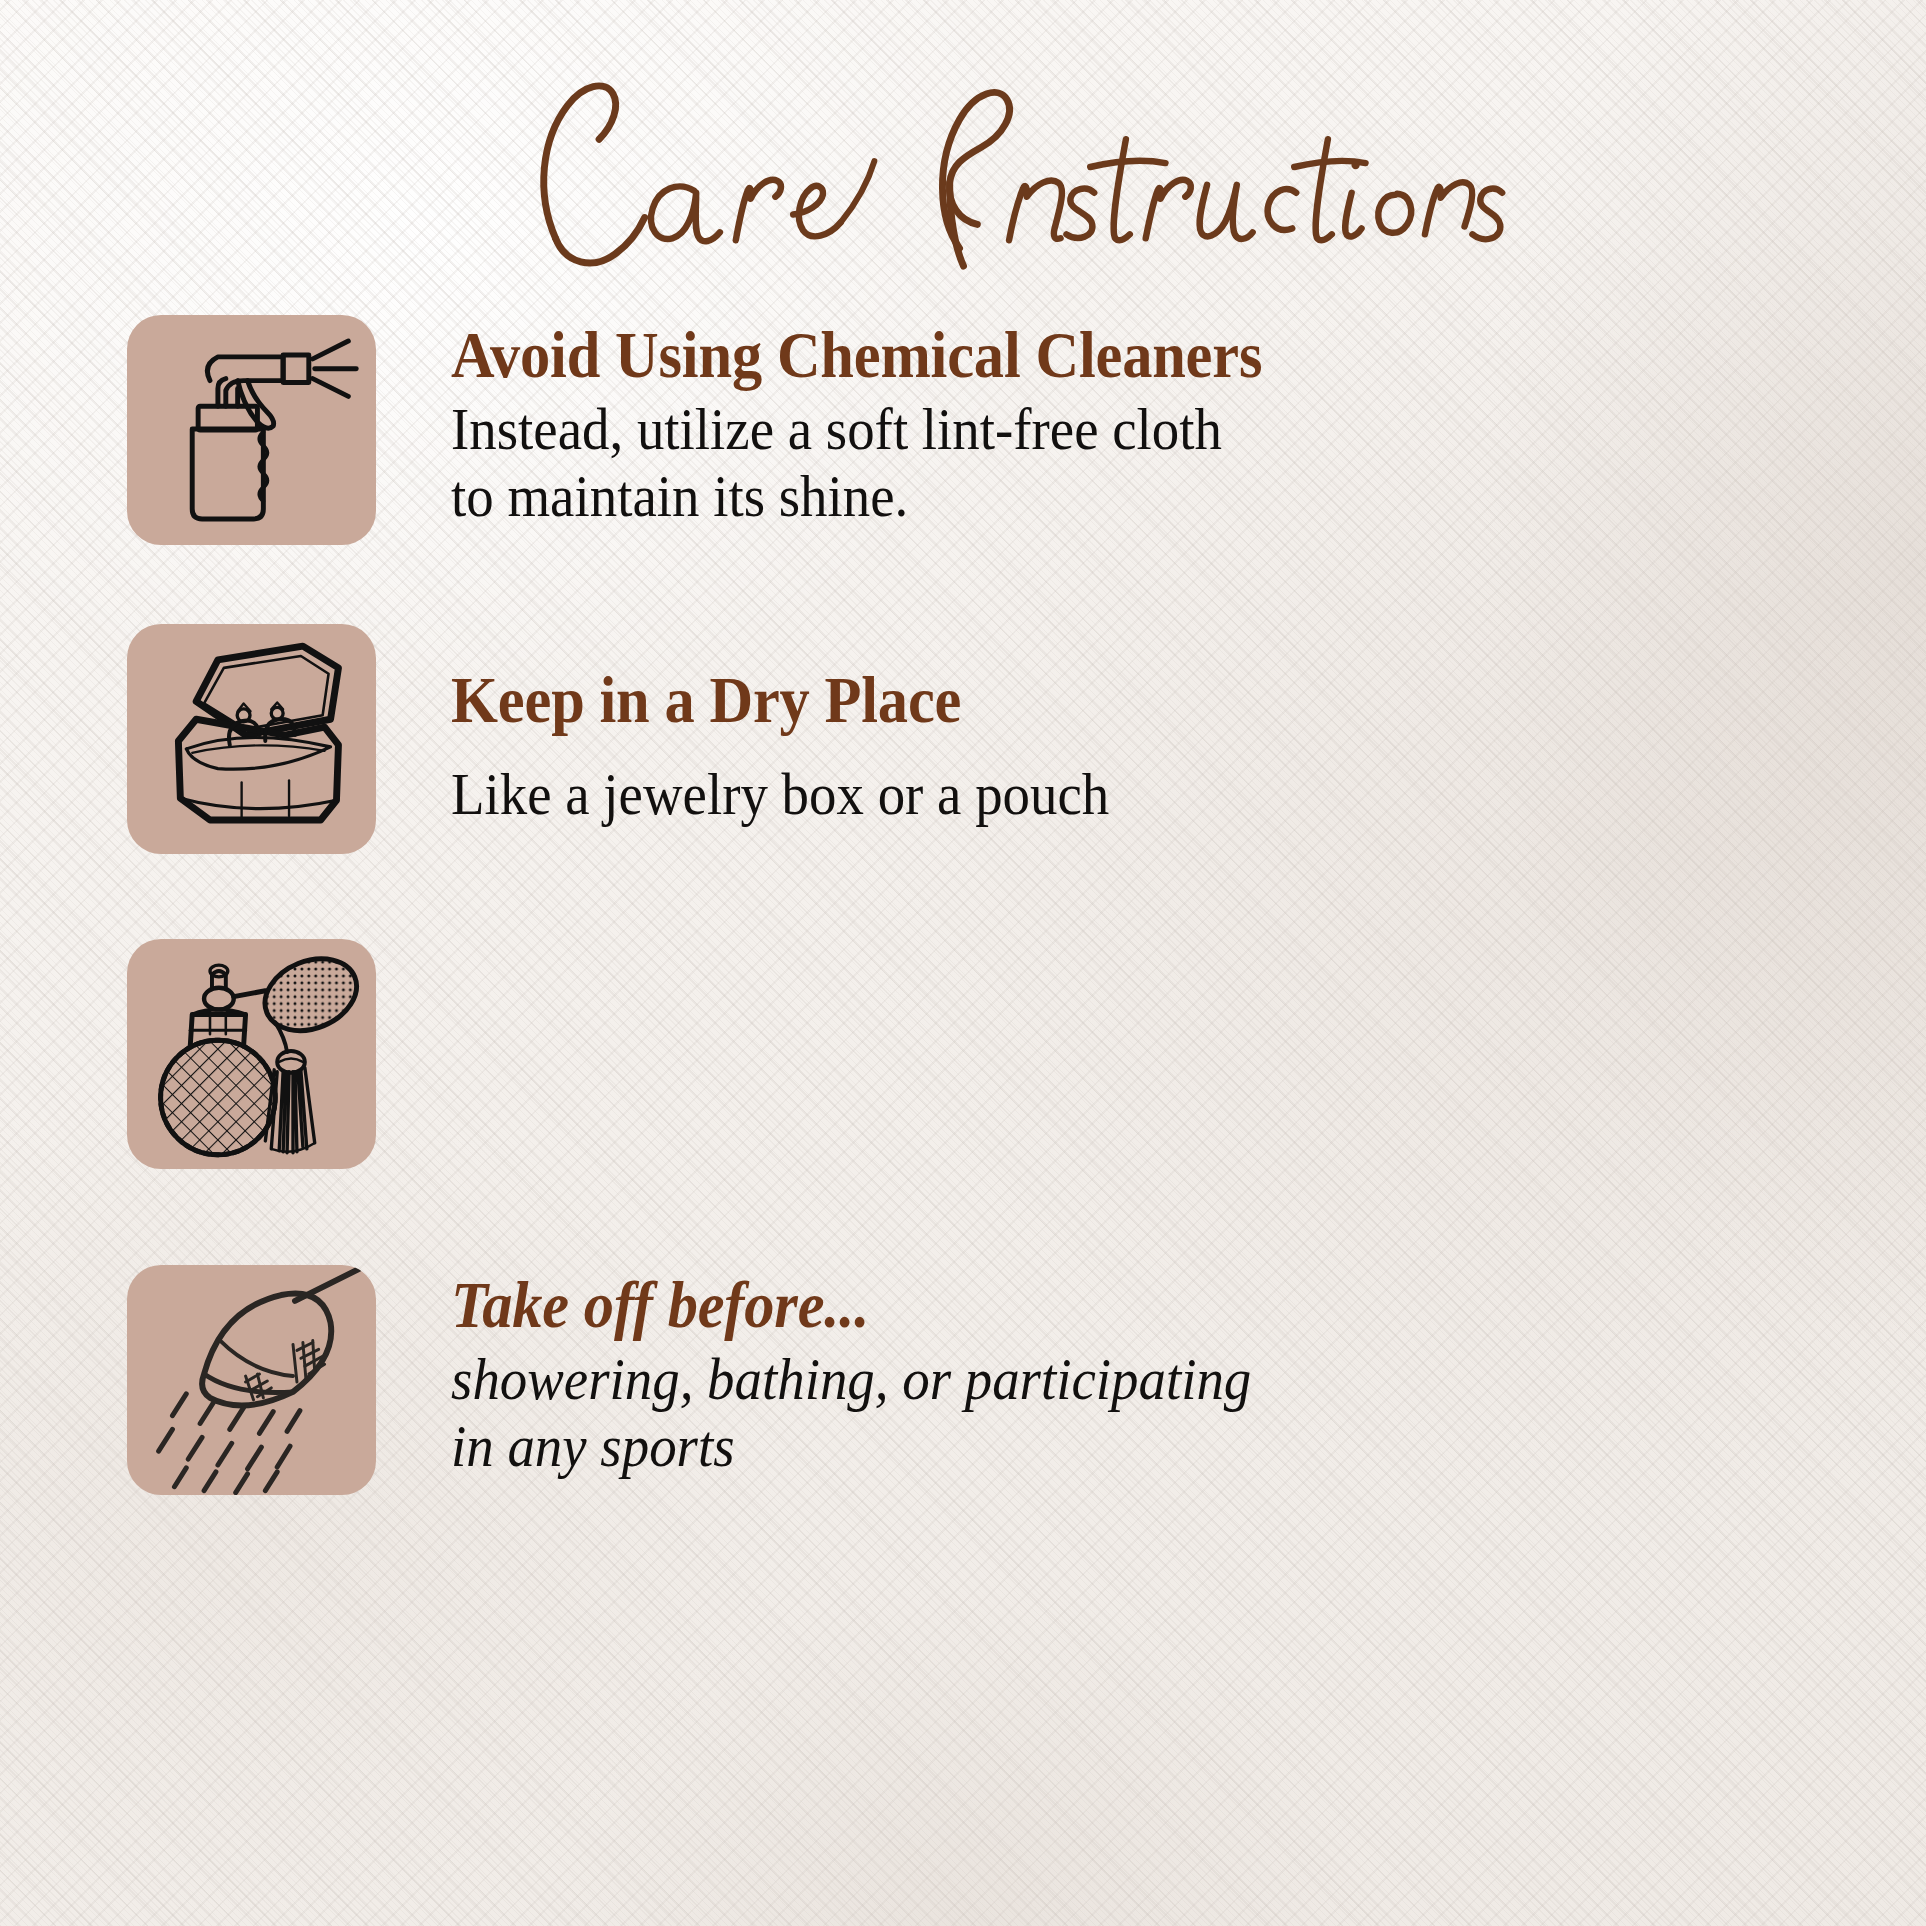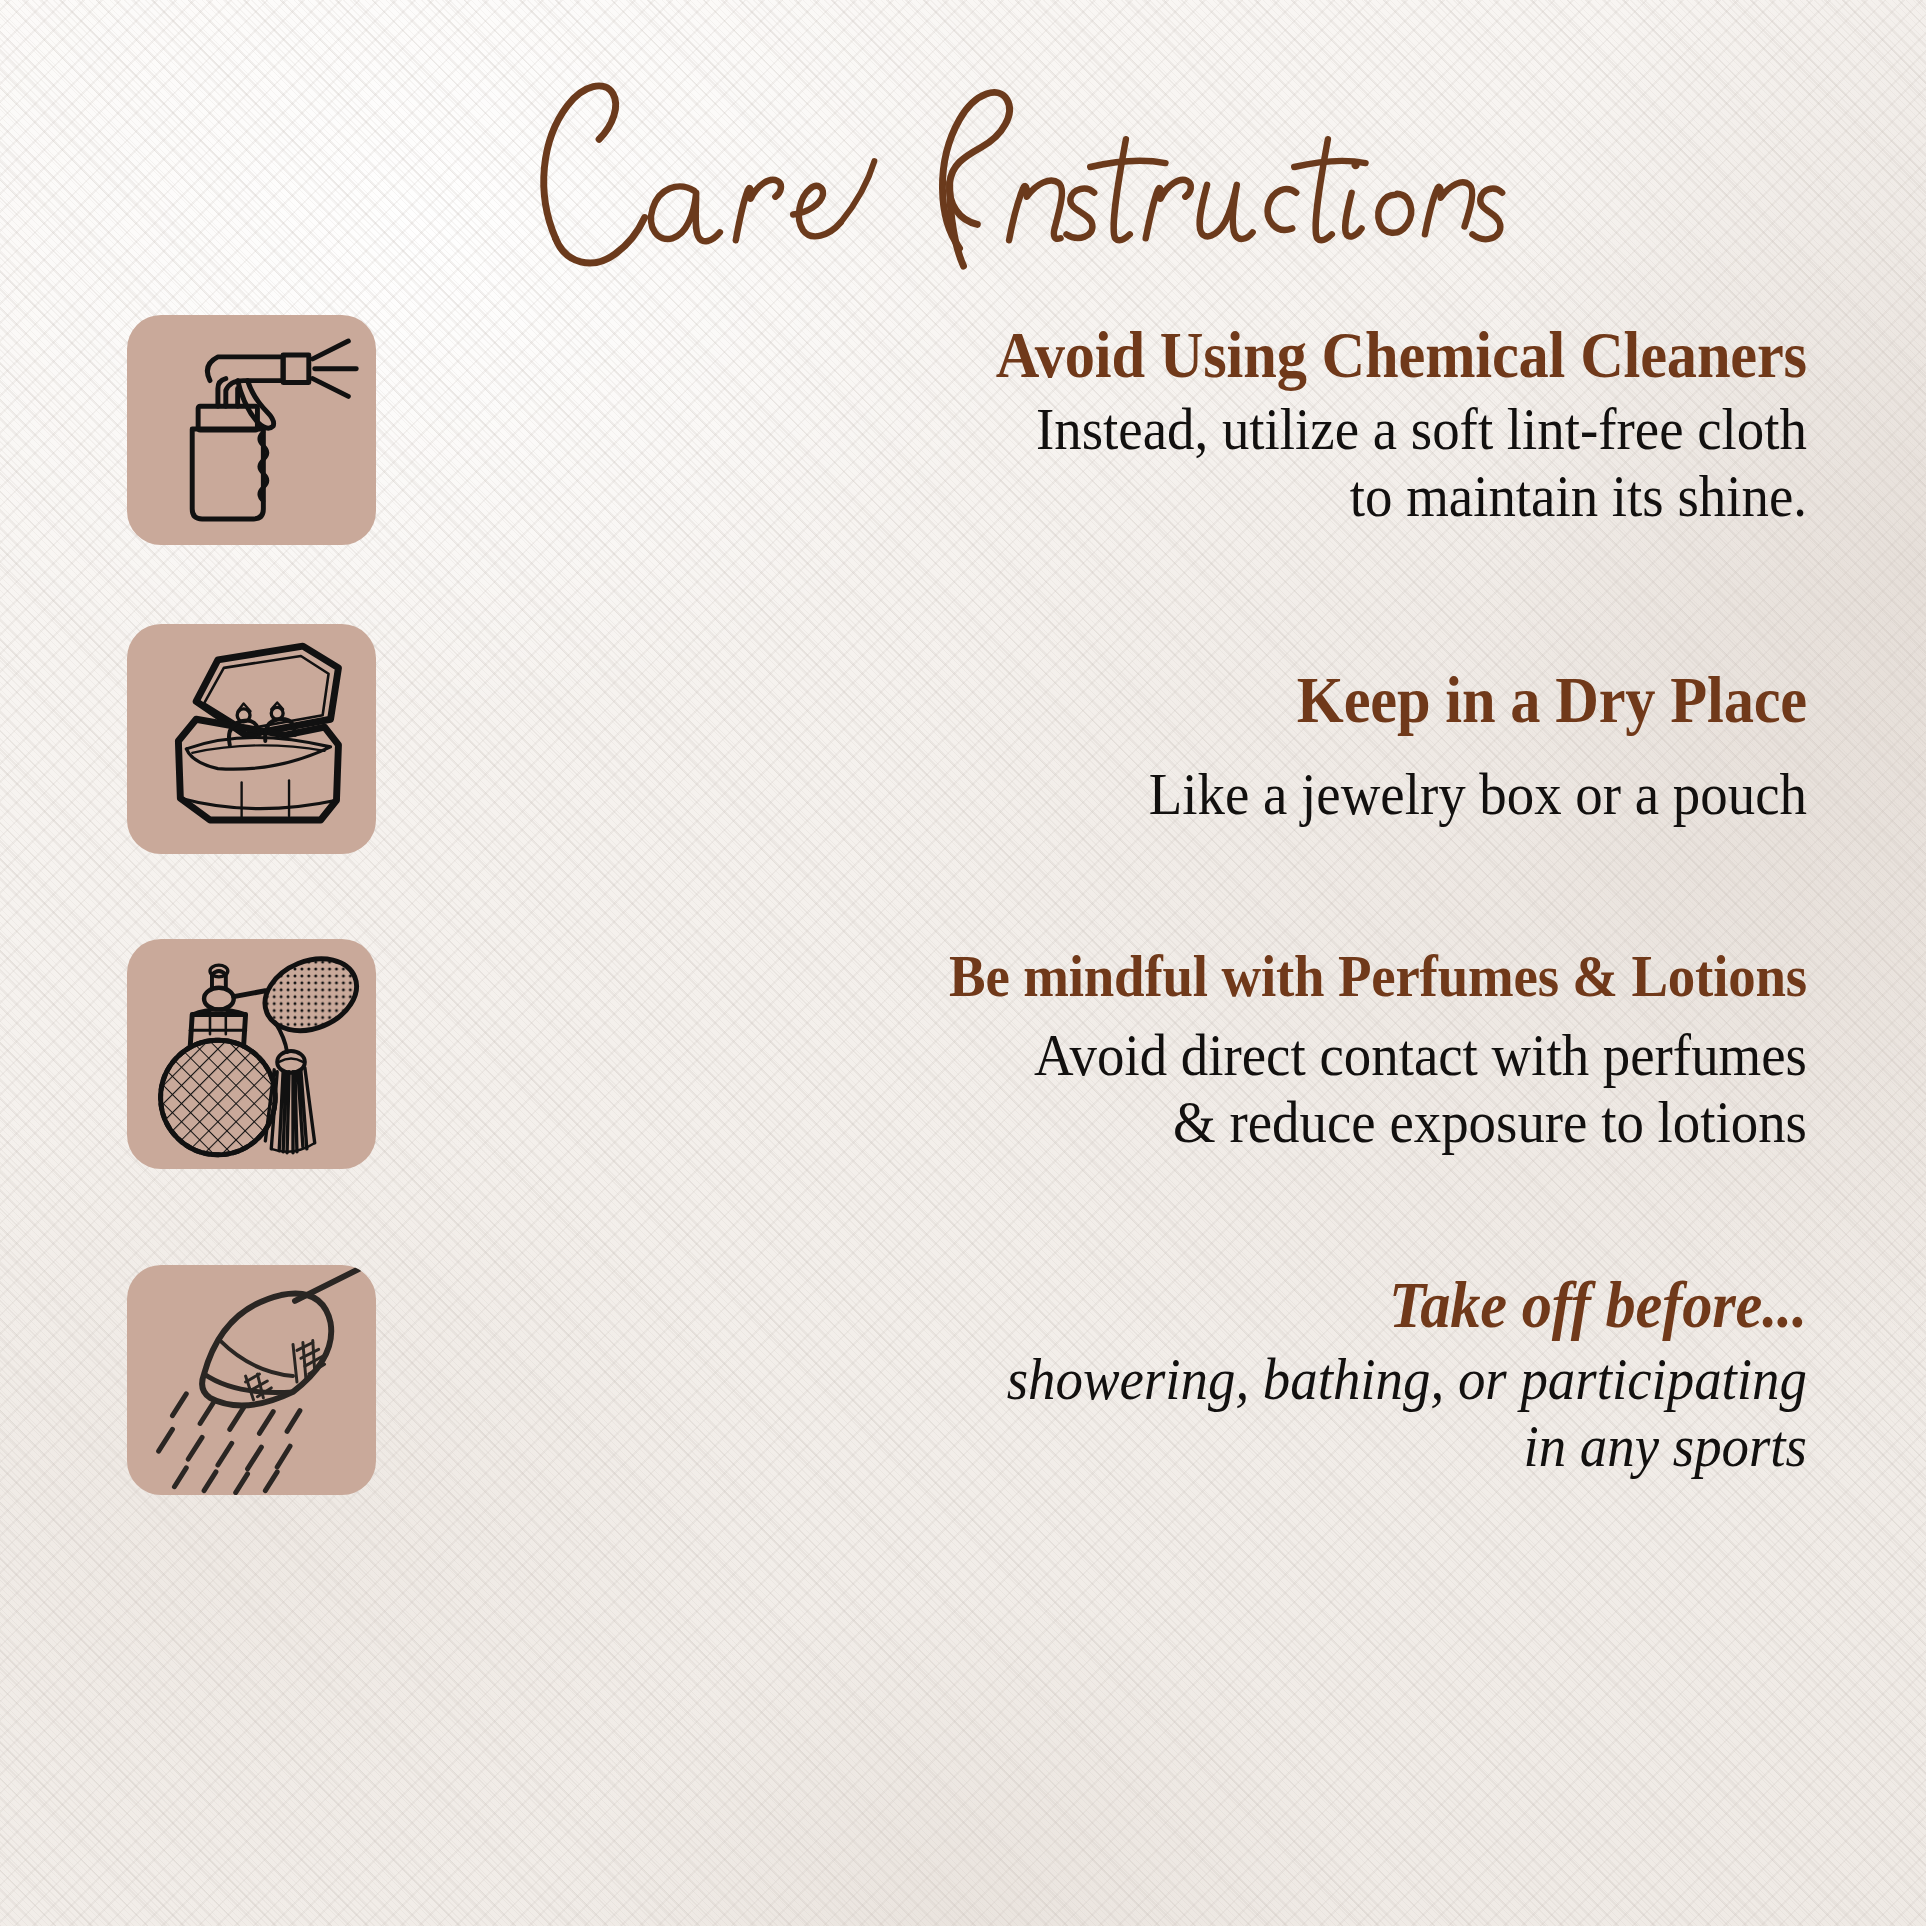--- a/index.html
+++ b/index.html
@@ -62,21 +62,21 @@
     position:relative;
     overflow:hidden;
     display:flex;align-items:center;justify-content:center;
   }
   .tile svg{display:block;}
 
   .copy{
     flex:1 1 auto;
     margin-left:24px;
     margin-right:69px;
-    text-align:right;
+    text-align:left;
     padding-top:6px;
   }
   .copy-shift{padding-top:42px;}
 
   .heading{
     color:#70391A;
     font-weight:bold;
     font-size:61px;
     line-height:1.06;
     letter-spacing:-0.2px;
@@ -284,27 +284,20 @@
             <ellipse cx="166" cy="124" rx="14" ry="11" stroke-width="4"></ellipse>
             <path d="M154 124 q12 -7 24 0" stroke-width="2.6"></path>
 
             <path d="M152 134 L146 212 M158 134 L154 214 M164 134 L162 216 M170 134 L172 215
                      M176 133 L182 212 M180 130 L190 206 M149 132 L140 204 M168 134 L168 216
                      M161 134 L158 215 M173 134 L178 210" stroke-width="3.4"></path>
             <path d="M146 212 q22 8 44 -6" stroke-width="2.4"></path>
           </g>
         </svg>
       </div>
-      <div class="copy">
-        <div class="heading h-sm">Be mindful with Perfumes &amp; Lotions</div>
-        <div class="body" style="margin-top:14px;">
-          <span>Avoid direct contact with perfumes</span>
-          <span>&amp; reduce exposure to lotions</span>
-        </div>
-      </div>
     </div>
 
     <div class="row row-4">
       <div class="tile">
         <svg width="249" height="230" viewBox="0 0 252 232">
           <g fill="none" stroke="#2A2623" stroke-width="6" stroke-linecap="round" stroke-linejoin="round">
 
             <path d="M170 36 L238 2"></path>
 
             <path d="M78 110 Q96 44 156 30 Q198 22 206 58 Q212 94 168 128 Q118 152 84 134 Q72 126 78 110 Z"></path>

